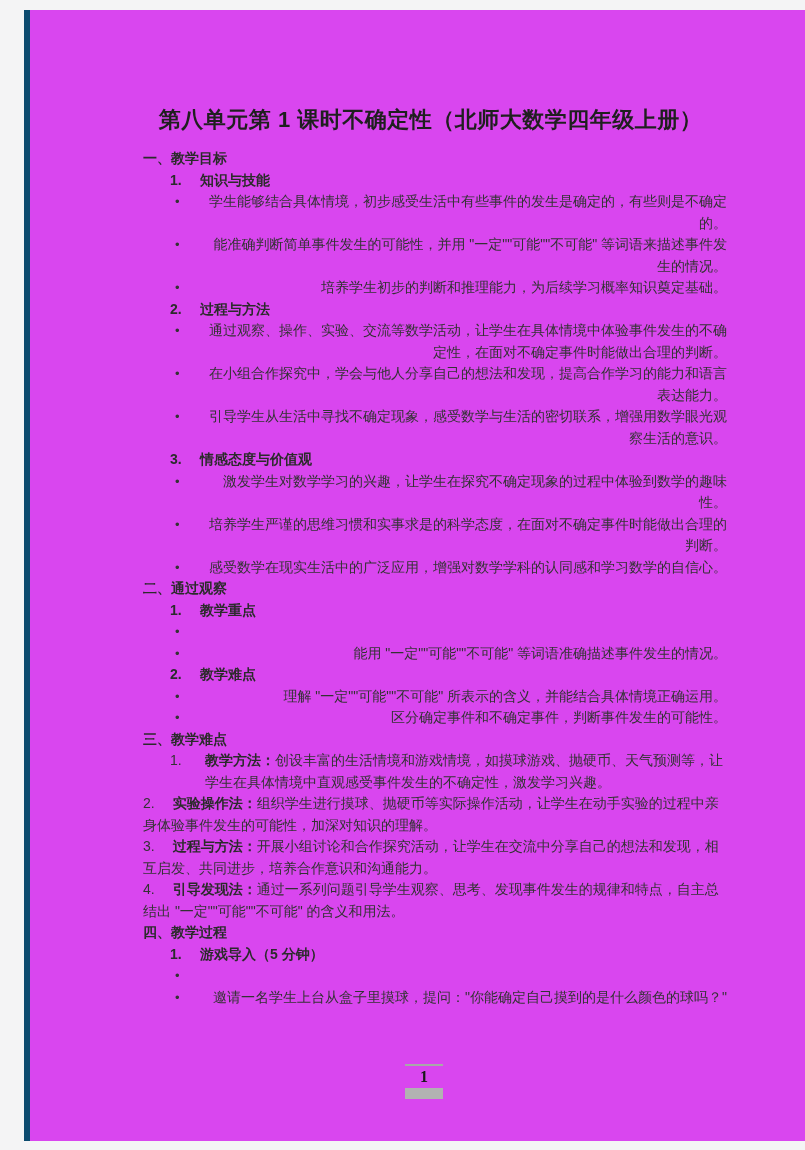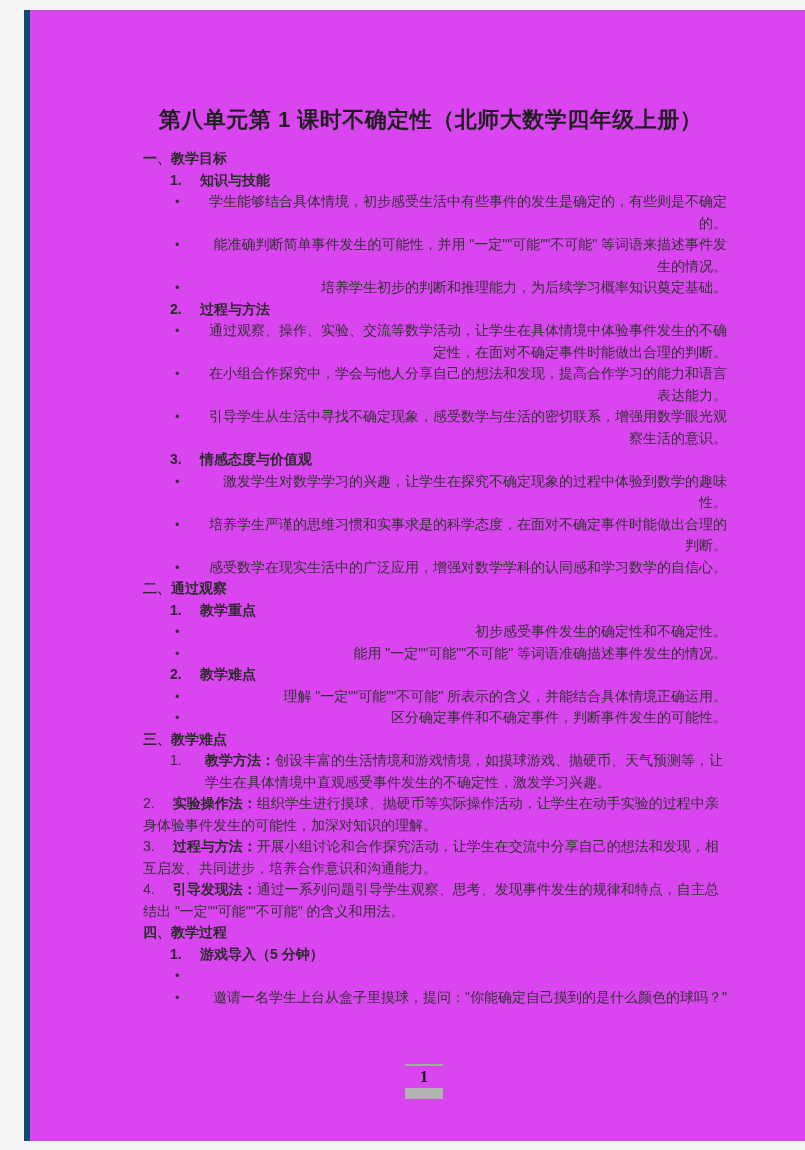--- a/index.html
+++ b/index.html
@@ -114,21 +114,20 @@
           <span class="dot">•</span>
           <span class="bt">感受数学在现实生活中的广泛应用，增强对数学学科的认同感和学习数学的自信心。</span>
         </div>
         <div class="sec">二、通过观察</div>
         <div class="subnum">
           <span class="n">1.</span>
           <span class="tt">教学重点</span>
         </div>
         <div class="bullet">
           <span class="dot">•</span>
-          <span class="bt">初步感受事件发生的确定性和不确定性。</span>
         </div>
         <div class="bullet">
           <span class="dot">•</span>
           <span class="bt">能用 "一定""可能""不可能" 等词语准确描述事件发生的情况。</span>
         </div>
         <div class="subnum">
           <span class="n">2.</span>
           <span class="tt">教学难点</span>
         </div>
         <div class="bullet">

